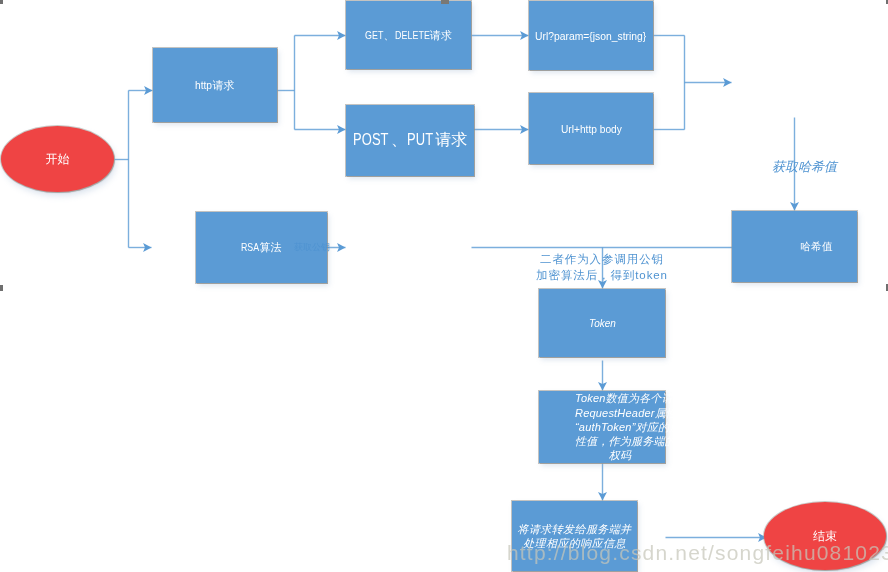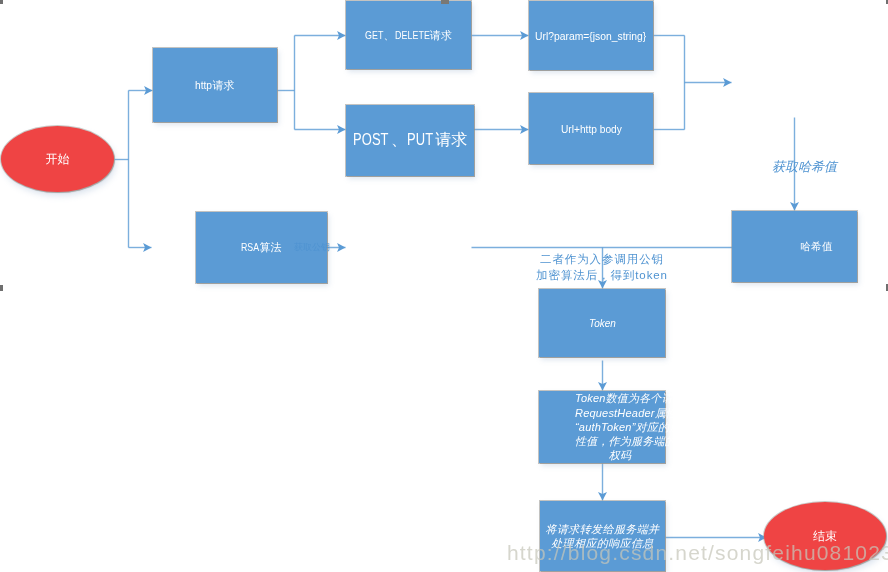--- a/index.html
+++ b/index.html
@@ -103,21 +103,21 @@
     </div>
 <div class="node rect ital" style="left:539px;top:391px;width:126px;height:72px;font-size:11px;letter-spacing:0.2px;line-height:14.3px;padding-left:36px;">
       <div>
         <div>Token数值为各个请求的</div>
         <div>RequestHeader属性</div>
         <div>“authToken”对应的属</div>
         <div>性值，作为服务端的授</div>
         <div>权码</div>
       </div>
     </div>
-<div class="node rect ital" style="left:540px;top:501px;width:125px;height:70px;font-size:11px;letter-spacing:0.4px;line-height:14.5px;">
+<div class="node rect ital" style="left:512px;top:501px;width:125px;height:70px;font-size:11px;letter-spacing:0.4px;line-height:14.5px;">
       <div>
         <div>将请求转发给服务端并</div>
         <div>处理相应的响应信息</div>
       </div>
     </div>
 <div class="elabel" style="left:294px;top:243px;font-size:9px;letter-spacing:0px;"><span>获取公钥</span></div>
 <div class="elabel" style="left:772px;top:160px;font-size:13px;letter-spacing:0px;font-style:italic;"><span>获取哈希值</span></div>
 <div class="elabel" style="left:472px;top:251px;width:260px;font-size:11.5px;letter-spacing:0.9px;line-height:16px;">
       <div>二者作为入参调用公钥</div>
       <div>加密算法后，得到token</div>

